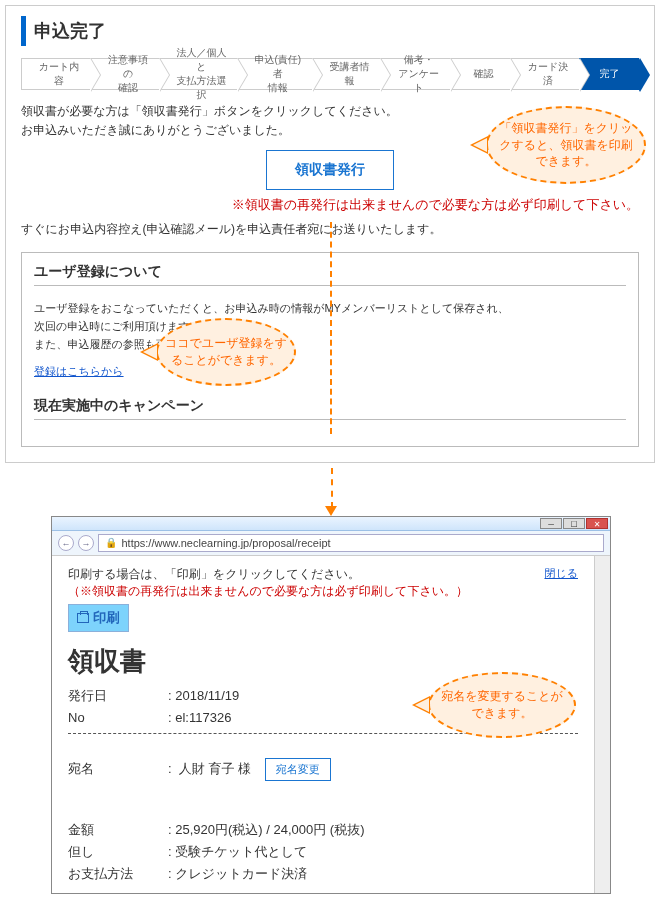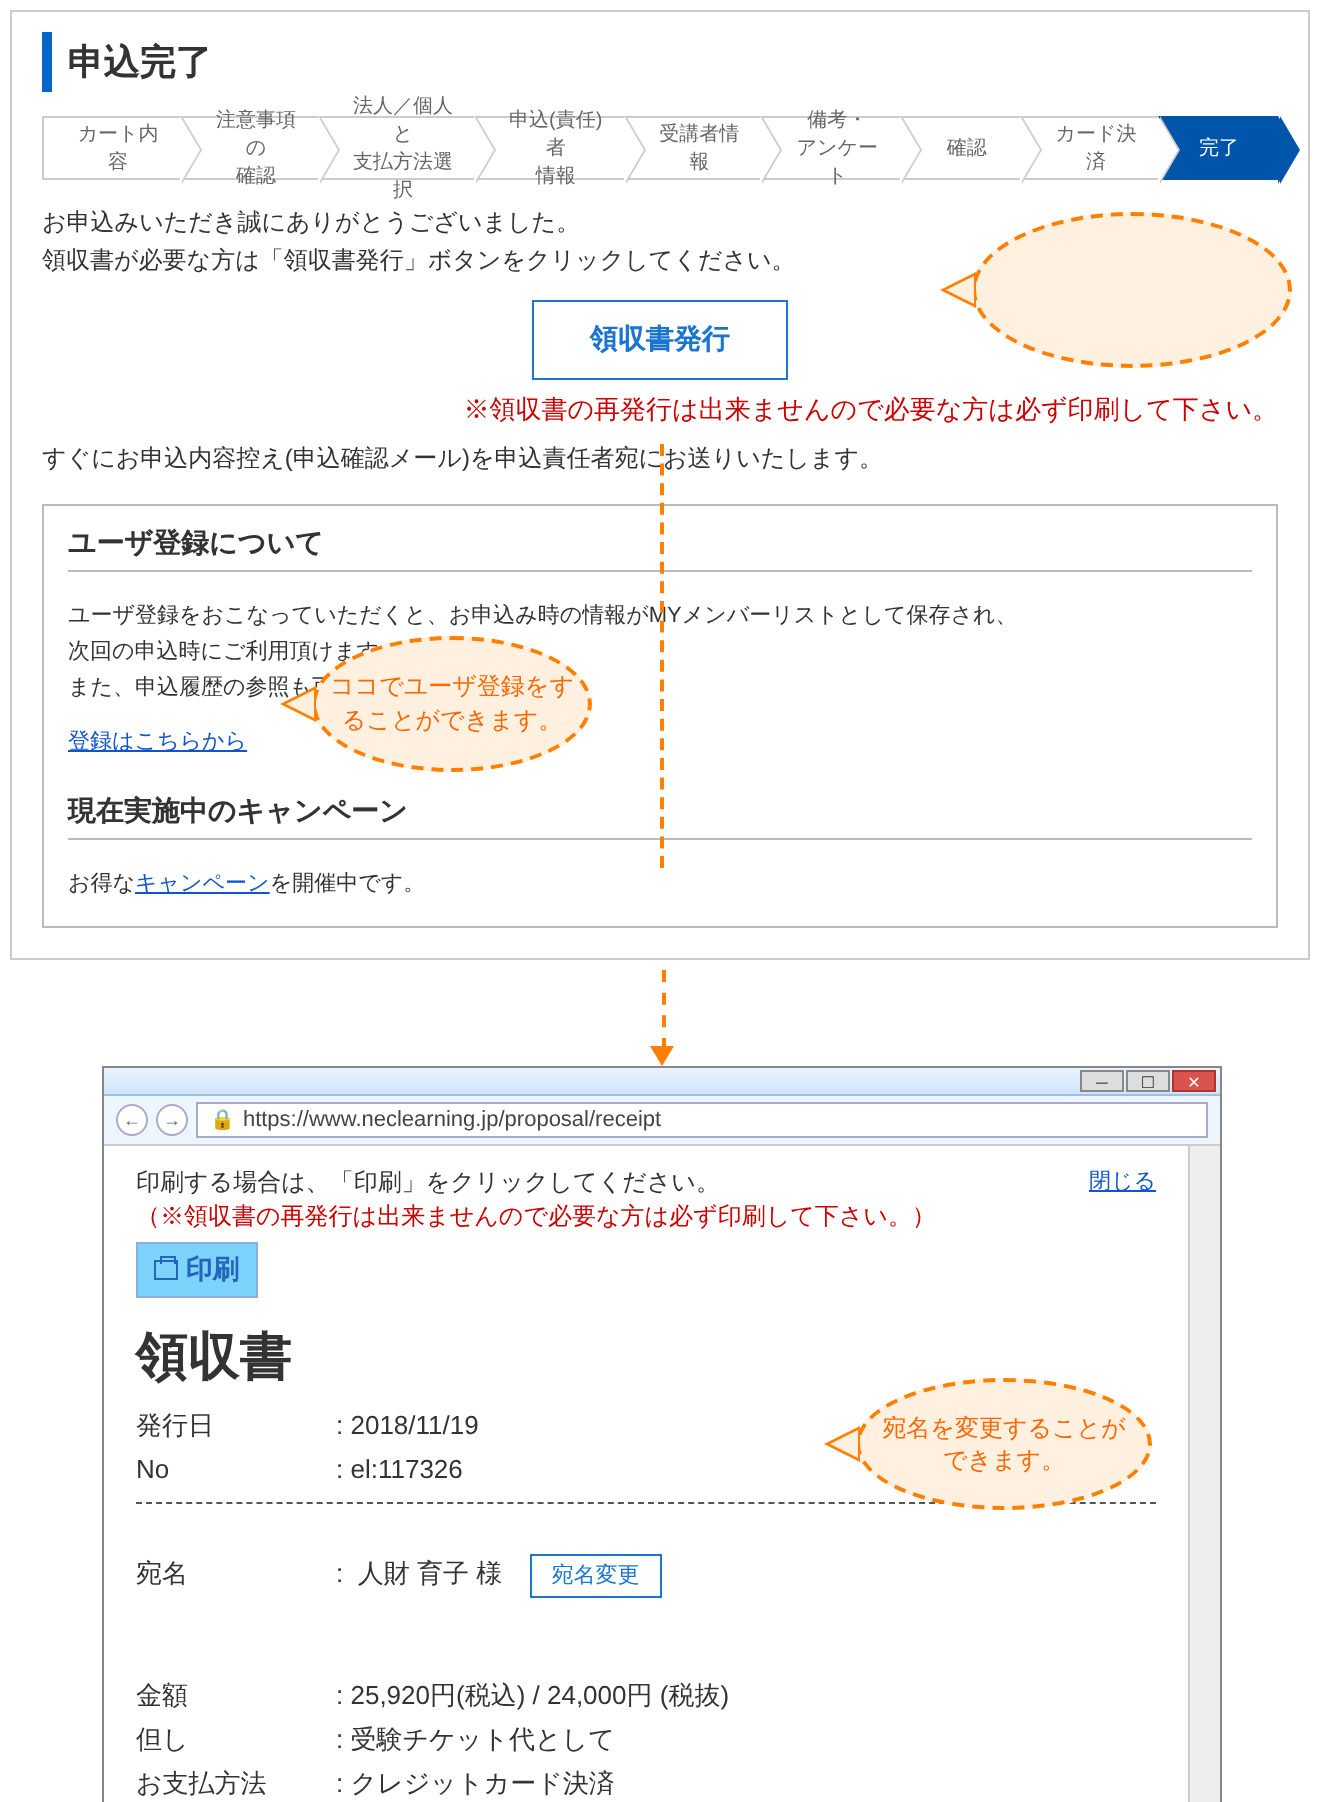--- a/index.html
+++ b/index.html
@@ -111,52 +111,50 @@
       </div>
     <div class="step">
         <span>カード決済</span>
       </div>
     <div class="step active">
         <span>完了</span>
       </div>
   </div>
 
   <div class="intro">
+    <div>領収書が必要な方は「領収書発行」ボタンをクリックしてください。</div>
     <div>お申込みいただき誠にありがとうございました。</div>
-    <div>領収書が必要な方は「領収書発行」ボタンをクリックしてください。</div>
   </div>
 
   <div class="issue-wrap">
     <button class="issue-btn">領収書発行</button>
   </div>
   <div class="red-note">※領収書の再発行は出来ませんので必要な方は必ず印刷して下さい。</div>
 
   <div class="info-line">すぐにお申込内容控え(申込確認メール)を申込責任者宛にお送りいたします。</div>
 
   <div class="section-box">
     <div class="sec-title">ユーザ登録について</div>
     <div class="sec-body">
       <div>ユーザ登録をおこなっていただくと、お申込み時の情報がMYメンバーリストとして保存され、</div>
       <div>次回の申込時にご利用頂けます。</div>
       <div>また、申込履歴の参照も可能です。</div>
       <div style="margin-top:10px;"><a class="link">登録はこちらから</a></div>
     </div>
 
     <div class="sec-title" style="margin-top:16px;">現在実施中のキャンペーン</div>
     <div class="sec-body">
-      <div>
-        <span>お得な</span><a class="link">キャンペーン</a><span>を開催中です。</span>
-      </div>
     </div>
   </div>
 
   <div class="dash-extra" style="top:216px;height:212px;"></div>
 
   <div class="bubble b1">
     <span class="tail-l"></span>
+    <span>「領収書発行」をクリックすると、領収書を印刷できます。</span>
   </div>
   <div class="bubble b2">
     <span class="tail-l"></span>
     <span>ココでユーザ登録をすることができます。</span>
   </div>
 
 </div>
 
 <div class="connector">
   <div class="line"></div>

